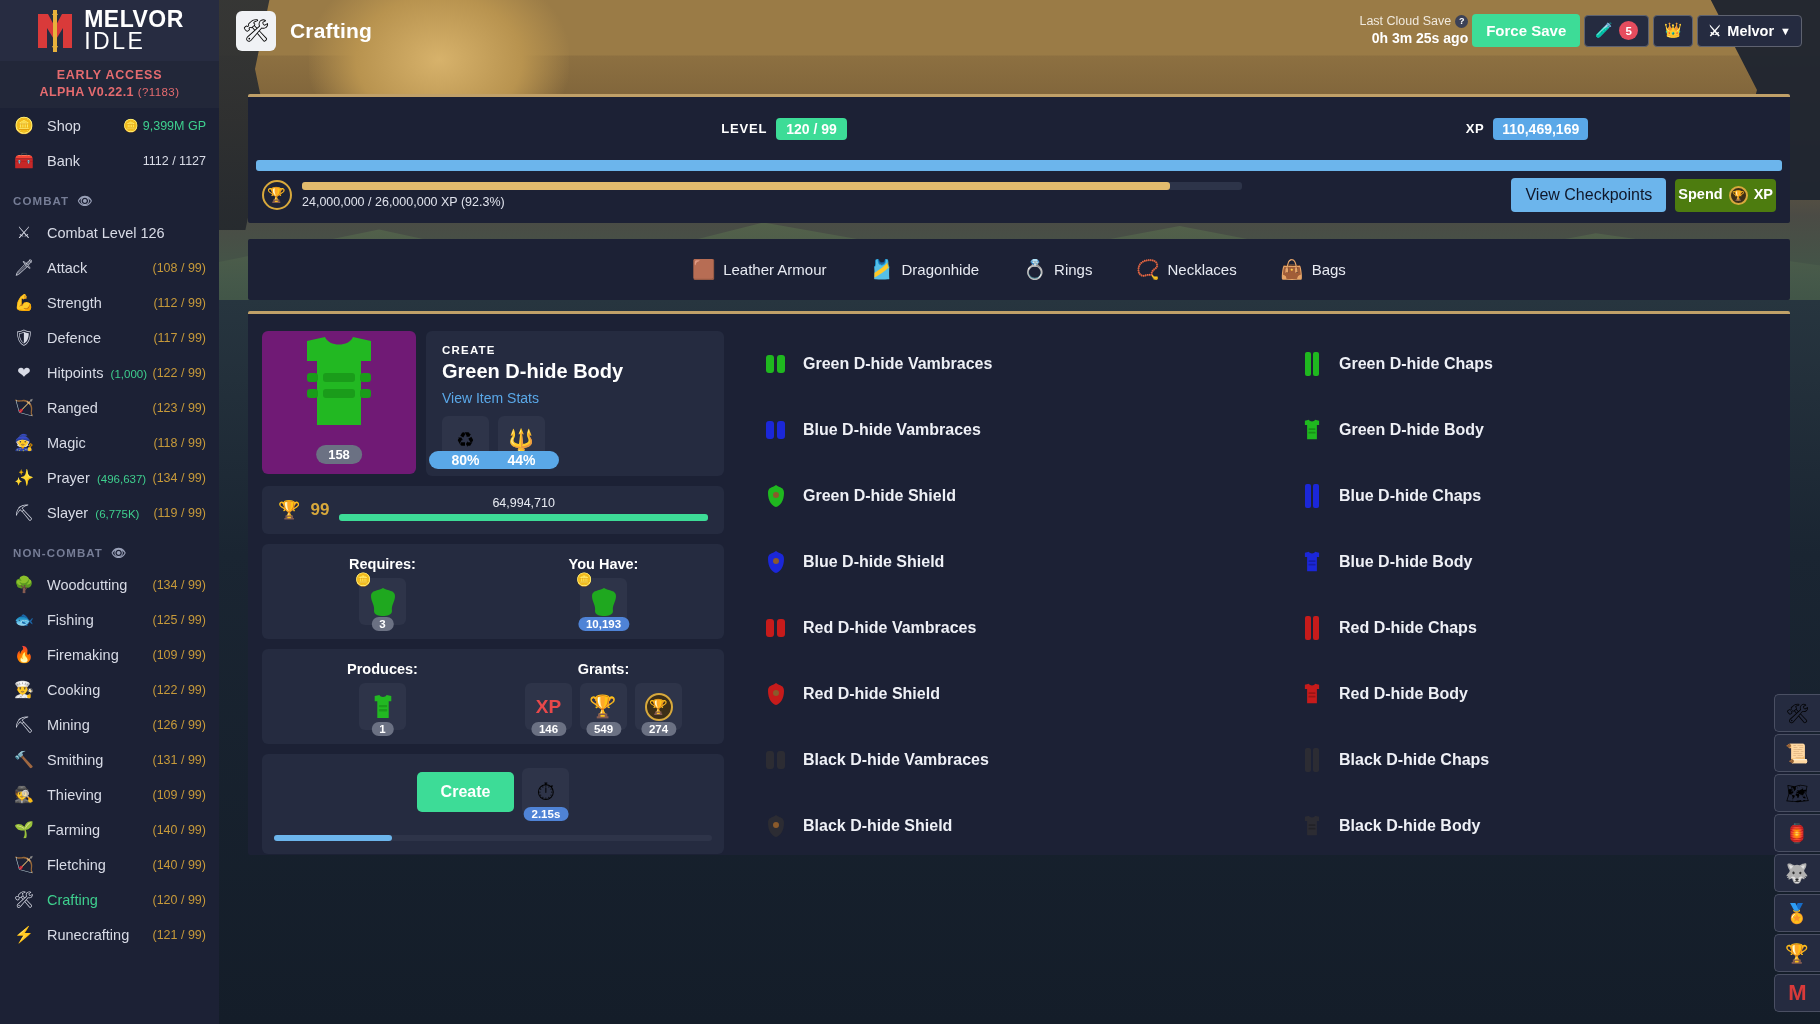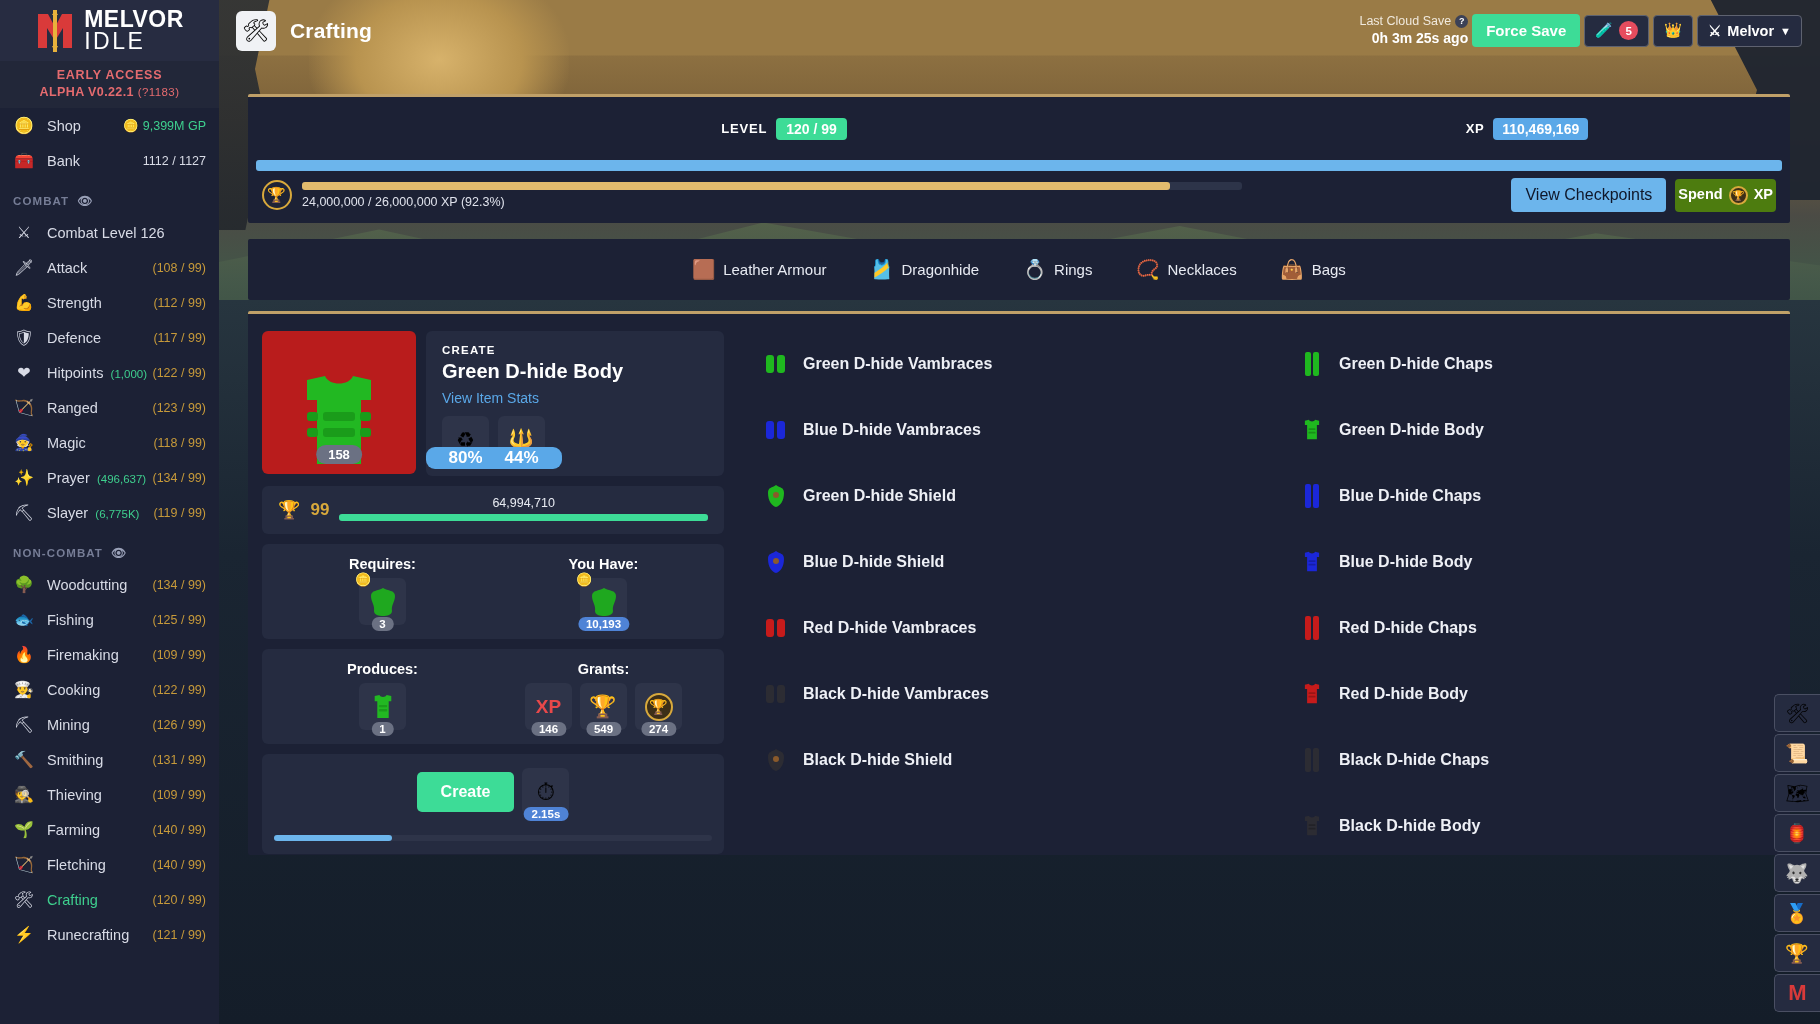--- a/index.html
+++ b/index.html
@@ -215,43 +215,43 @@
     border-radius: 2px;
     height: 544px;
     display: flex;
     padding: 17px 14px 14px 14px;
   }
   .left-col { width: 462px; min-width: 462px; }
   .card { background: #252b40; border-radius: 6px; margin-bottom: 10px; }
 
   .create-top { display: flex; gap: 10px; margin-bottom: 10px; }
   .item-box {
-    width: 154px; height: 143px; background: #b91c1c; border-radius: 6px;
-    position: relative; display: flex; align-items: flex-end; justify-content: center;
+    width: 154px; height: 143px; background: #701a75; border-radius: 6px;
+    position: relative; display: flex; align-items: flex-start; justify-content: center;
   }
   .qty-pill {
     position: absolute; bottom: 10px; left: 50%; transform: translateX(-50%);
     background: #6b7183; color: #fff; font-size: 13px; font-weight: bold;
     padding: 2px 12px; border-radius: 10px;
   }
   .create-info {
     flex: 1; background: #252b40; border-radius: 6px; padding: 13px 16px;
   }
   .create-label { font-size: 11.5px; font-weight: bold; letter-spacing: 1.2px; color: #fff; }
   .create-name { font-size: 20px; font-weight: bold; color: #fff; margin-top: 4px; }
   .view-stats { font-size: 14px; color: #5aa8e8; margin-top: 7px; cursor: pointer; }
   .modifier-row { display: flex; gap: 9px; margin-top: 10px; }
   .mod-box {
     width: 47px; height: 47px; background: #2e3449; border-radius: 6px;
     display: flex; align-items: center; justify-content: center;
     position: relative; font-size: 21px;
   }
   .mod-pill {
     position: absolute; bottom: -6px; left: 50%; transform: translateX(-50%);
-    background: #5aa8e8; color: #fff; font-size: 17px; font-weight: bold;
+    background: #5aa8e8; color: #fff; font-size: 14px; font-weight: bold;
     padding: 1px 23px; border-radius: 9px; white-space: nowrap;
   }
 
   .mastery-card {
     display: flex; align-items: center; gap: 10px; padding: 13px 16px;
     position: relative;
   }
   .m-trophy { font-size: 18px; }
   .m-lvl { font-size: 17px; font-weight: bold; color: #d8a93c; }
   .m-barwrap { flex: 1; position: relative; padding-top: 15px; }
@@ -731,20 +731,29 @@
                 <span class="gi">
                   <svg width="24" height="24" viewBox="0 0 24 24">
                     <rect x="2" y="3" width="8" height="18" rx="3" fill="#c61b1b"></rect>
                     <rect x="13" y="3" width="8" height="18" rx="3" fill="#c61b1b"></rect>
                   </svg>
                 </span>
                 <span class="gn">Red D-hide Vambraces</span>
               </div>
               <div class="grid-item">
                 <span class="gi">
+                  <svg width="18" height="24" viewBox="0 0 18 24">
+                    <path d="M9 1 C13 4 17 3 17 9 C17 17 13 22 9 23 C5 22 1 17 1 9 C1 3 5 4 9 1 Z" fill="#c61b1b"></path>
+                    <circle cx="9" cy="11" r="3" fill="#8a5a2b"></circle>
+                  </svg>
+                </span>
+                <span class="gn">Red D-hide Shield</span>
+              </div>
+              <div class="grid-item">
+                <span class="gi">
                   <svg width="24" height="24" viewBox="0 0 24 24">
                     <rect x="2" y="3" width="8" height="18" rx="3" fill="#2c2c33"></rect>
                     <rect x="13" y="3" width="8" height="18" rx="3" fill="#2c2c33"></rect>
                   </svg>
                 </span>
                 <span class="gn">Black D-hide Vambraces</span>
               </div>
               <div class="grid-item">
                 <span class="gi">
                   <svg width="18" height="24" viewBox="0 0 18 24">

